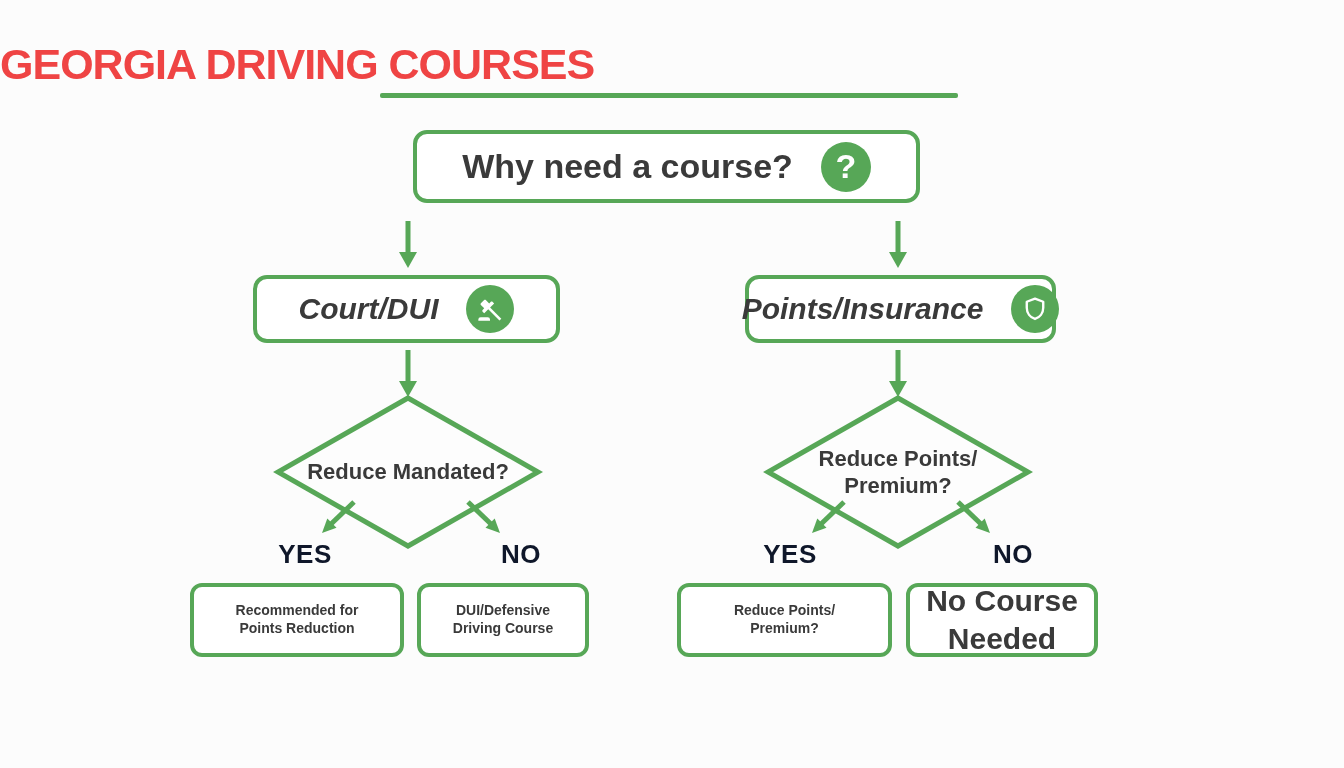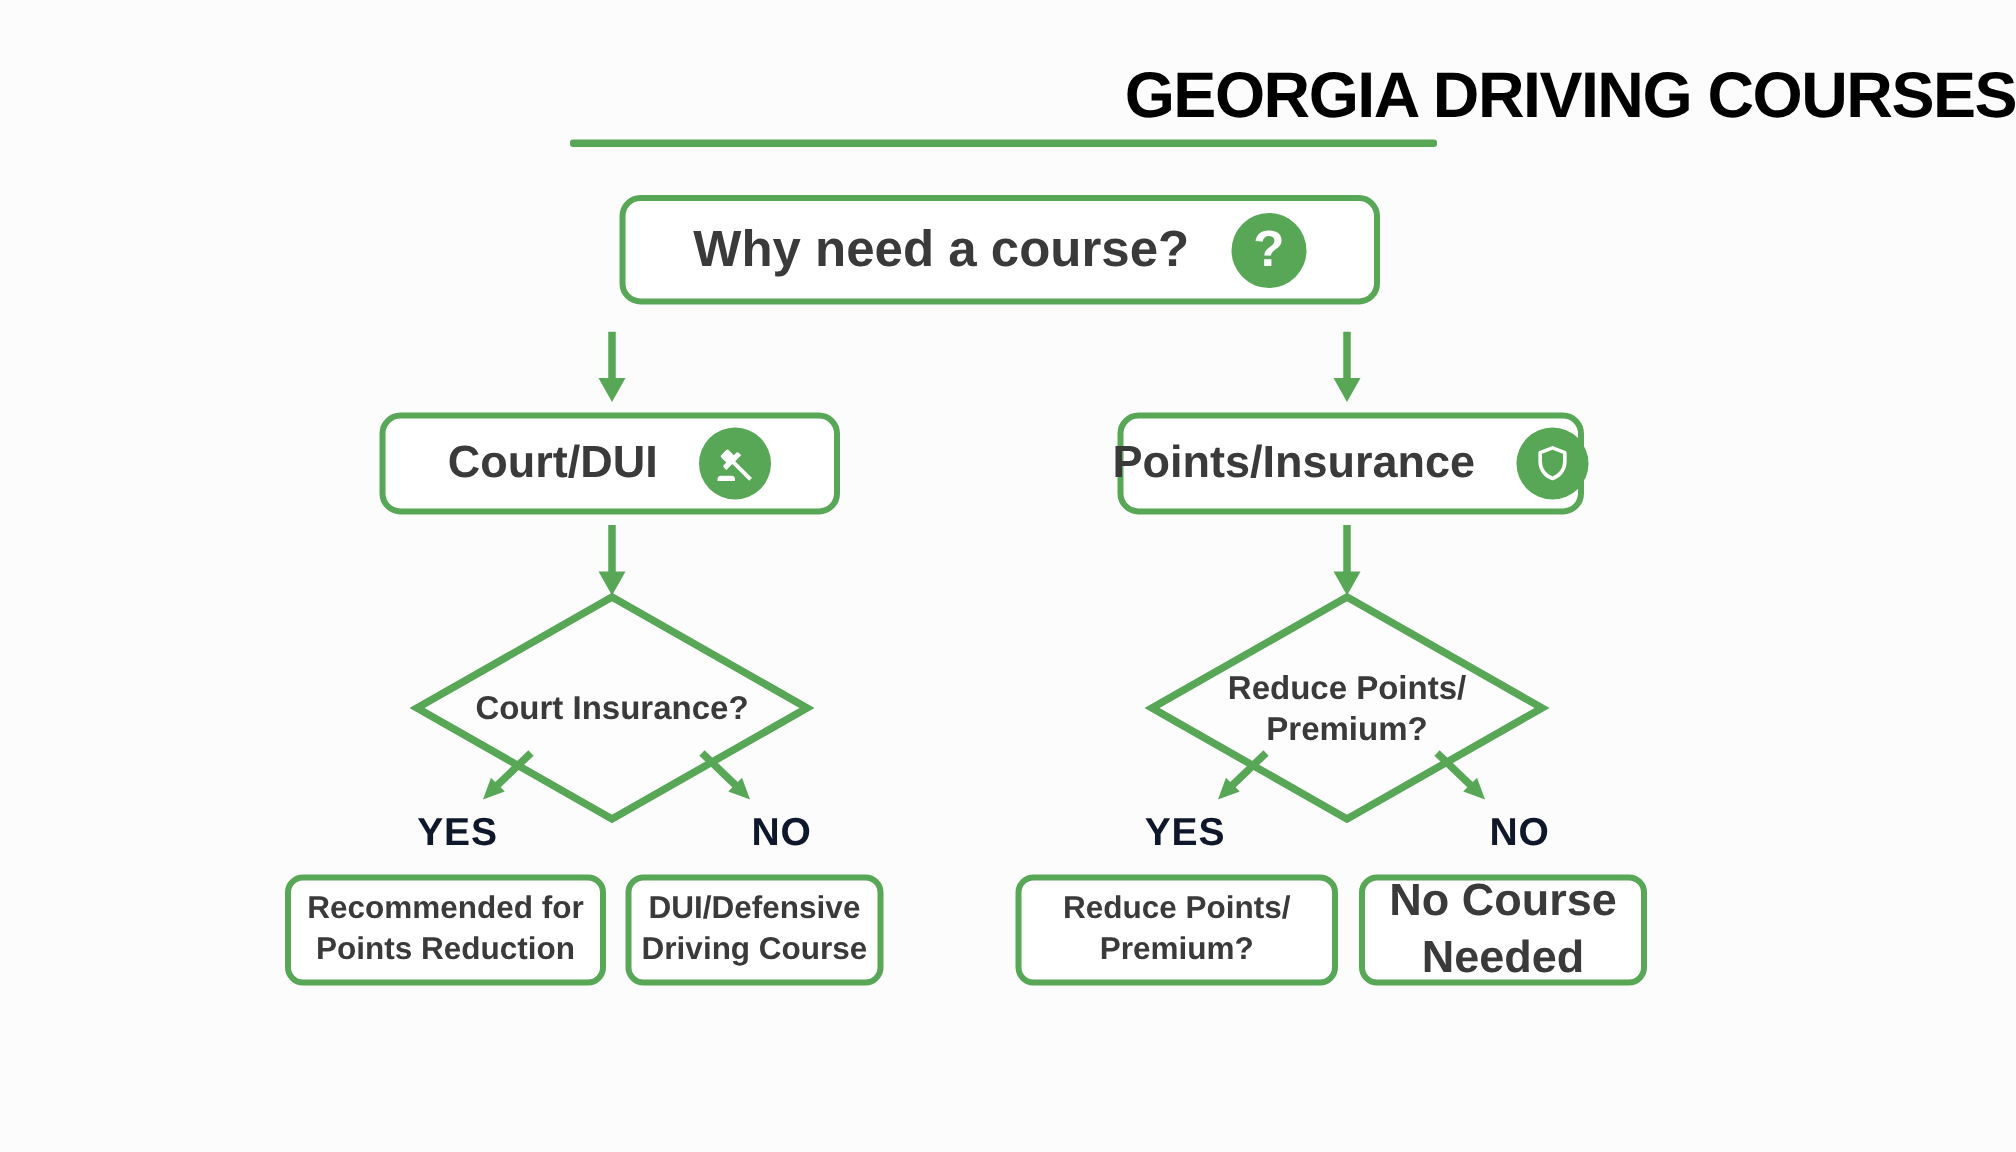--- a/index.html
+++ b/index.html
@@ -14,25 +14,25 @@
     height: 768px;
     background: #fcfcfc;
     overflow: hidden;
   }
   
   .title {
     position: absolute;
     left: 0;
     right: 0;
     top: 40px;
-    text-align: right;
+    text-align: left;
     font-size: 43px;
     font-weight: bold;
     letter-spacing: -1px;
-    color: #000000;
+    color: #ef4444;
   }
   .title-underline {
     position: absolute;
     left: 380px;
     top: 93px;
     width: 578px;
     height: 5px;
     background: #57a757;
     border-radius: 2px;
   }
@@ -44,38 +44,38 @@
     border-radius: 14px;
     display: flex;
     align-items: center;
     justify-content: center;
     gap: 28px;
     box-sizing: border-box;
     color: #3a3a3a;
     font-weight: bold;
   }
   .node-root    { left: 413px; top: 130px; width: 507px; height: 73px; font-size: 34px; }
-  .node-branch  { height: 68px; font-size: 30px; }
+  .node-branch  { height: 68px; font-size: 30px; font-style: italic; }
   .node-left    { left: 253px; top: 275px; width: 307px; }
   .node-right   { left: 745px; top: 275px; width: 311px; }
   .outcome {
     position: absolute;
     top: 583px;
     height: 74px;
     background: #ffffff;
     border: 4px solid #57a757;
     border-radius: 12px;
     display: flex;
     flex-direction: column;
     align-items: center;
     justify-content: center;
     box-sizing: border-box;
     color: #3a3a3a;
     font-weight: bold;
-    font-size: 21px;
+    font-size: 14px;
     line-height: 1.28;
     text-align: center;
   }
   .outcome-1 { left: 190px; width: 214px; }
   .outcome-2 { left: 417px; width: 172px; }
   .outcome-3 { left: 677px; width: 215px; }
   .outcome-4 { left: 906px; width: 192px; font-size: 30px; }
   
   .icon-circle {
     background: #57a757;
@@ -183,21 +183,21 @@
   </svg>
   <svg class="arrow v4" width="22" height="48">
     <line x1="11" y1="0" x2="11" y2="33" stroke="#57a757" stroke-width="5"></line>
     <polygon points="2,31 20,31 11,47" fill="#57a757"></polygon>
   </svg>
 
   <svg class="diamond-svg diamond-left-svg" width="270" height="158">
     <polygon points="135,5 265,79 135,153 5,79" fill="#fdfdfd" stroke="#57a757" stroke-width="5"></polygon>
   </svg>
   <div class="decision-text decision-left">
-    <div>Court Insurance?</div>
+    <div>Reduce Mandated?</div>
 
   </div>
 
   <svg class="diamond-svg diamond-right-svg" width="270" height="158">
     <polygon points="135,5 265,79 135,153 5,79" fill="#fdfdfd" stroke="#57a757" stroke-width="5"></polygon>
   </svg>
   <div class="decision-text decision-right">
     <div>Reduce Points/</div>
     <div>Premium?</div>
   </div>

